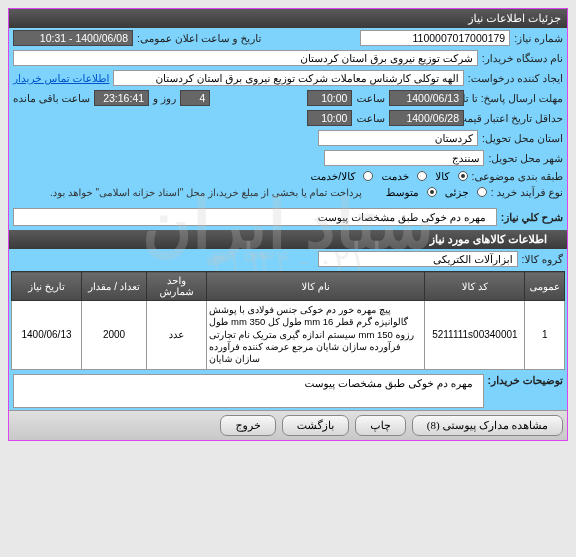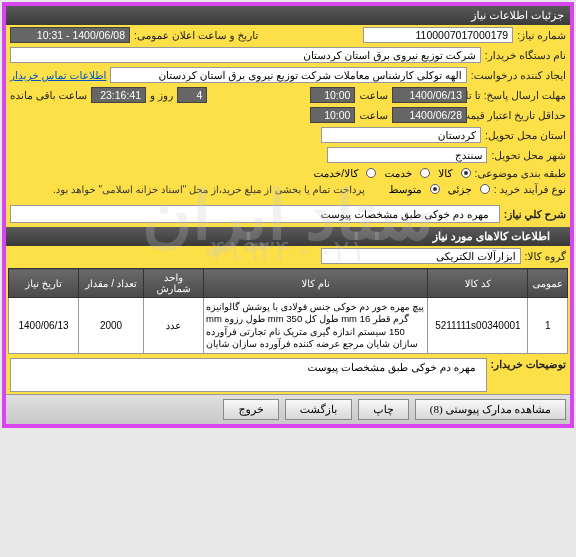--- a/index.html
+++ b/index.html
@@ -26,23 +26,23 @@
   .watermark-small {
     position: absolute;
     top: 58%; left: 50%;
     transform: translate(-50%,-50%);
     font-size: 30px;
     color: rgba(200,200,200,0.25);
     pointer-events: none;
     z-index: 1000;
   }
   .panel {
-    border: 4px solid #d946ef;
-    margin: 2px;
-    background: #fde047;
+    border: 1px solid #d946ef;
+    margin: 8px;
+    background: #7dd3fc;
   }
   .panel-header {
     background: linear-gradient(#5a5a5a,#3a3a3a);
     color: #fff;
     padding: 3px 6px;
     font-size: 11px;
   }
   .form-row {
     display: flex;
     align-items: center;
@@ -137,21 +137,21 @@
     background: linear-gradient(#e0e0e0,#c8c8c8);
     padding:4px;
     display:flex;
     gap:6px;
     justify-content:flex-start;
     border-top:1px solid #999;
   }
   .btn {
     background: linear-gradient(#f8f8f8,#d8d8d8);
     border:1px solid #888;
-    border-radius:0;
+    border-radius:7px;
     padding:3px 14px;
     font-size:11px;
     cursor:pointer;
     font-family: Tahoma;
   }
   .small-note { font-size:10px; color:#333; }
 </style>
 </head>
 <body>
 

